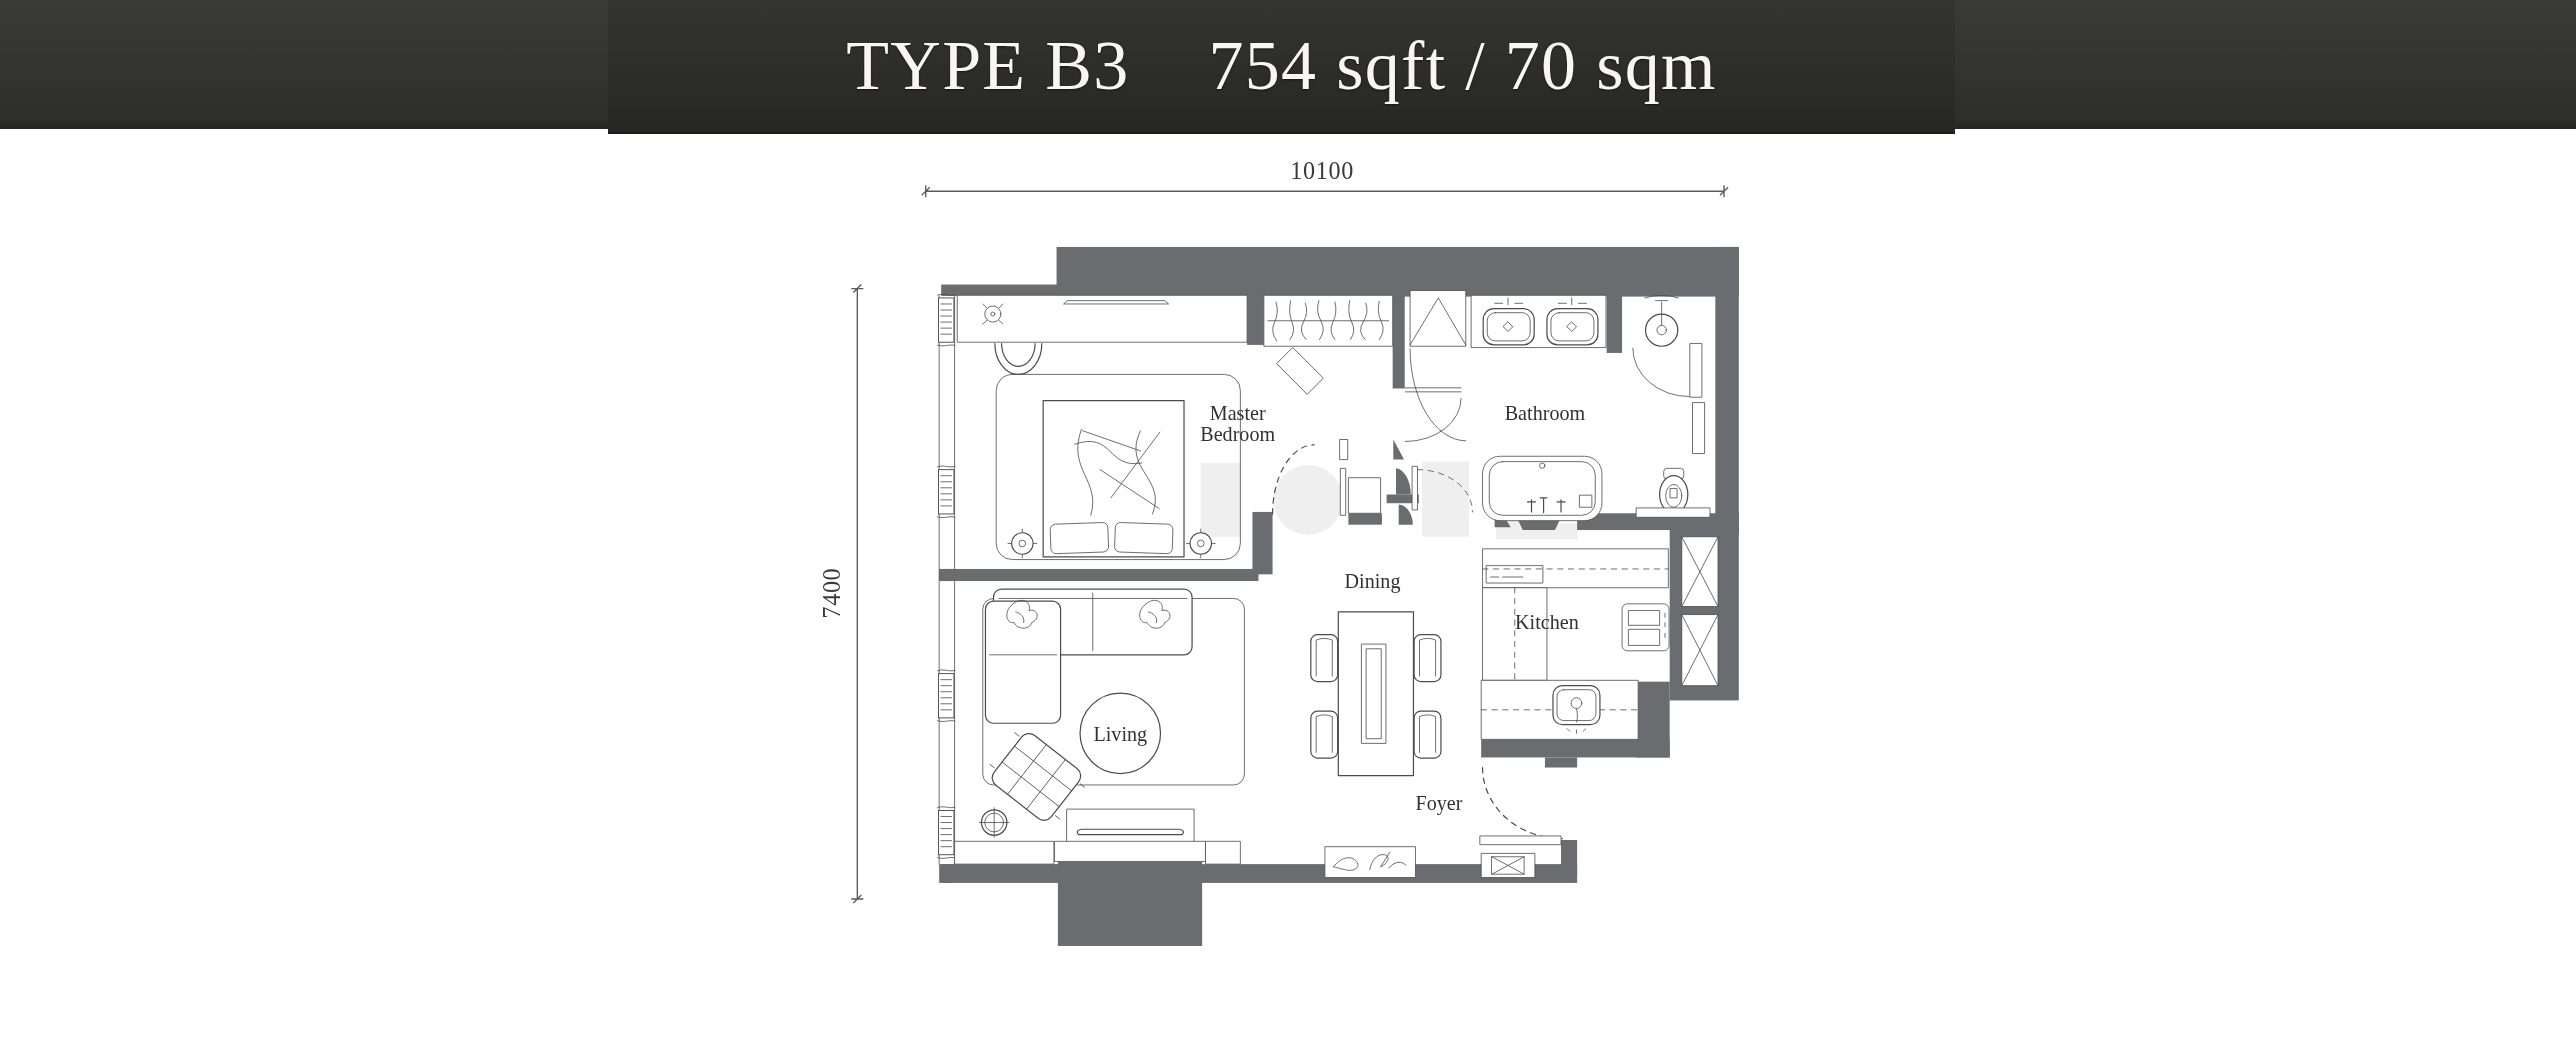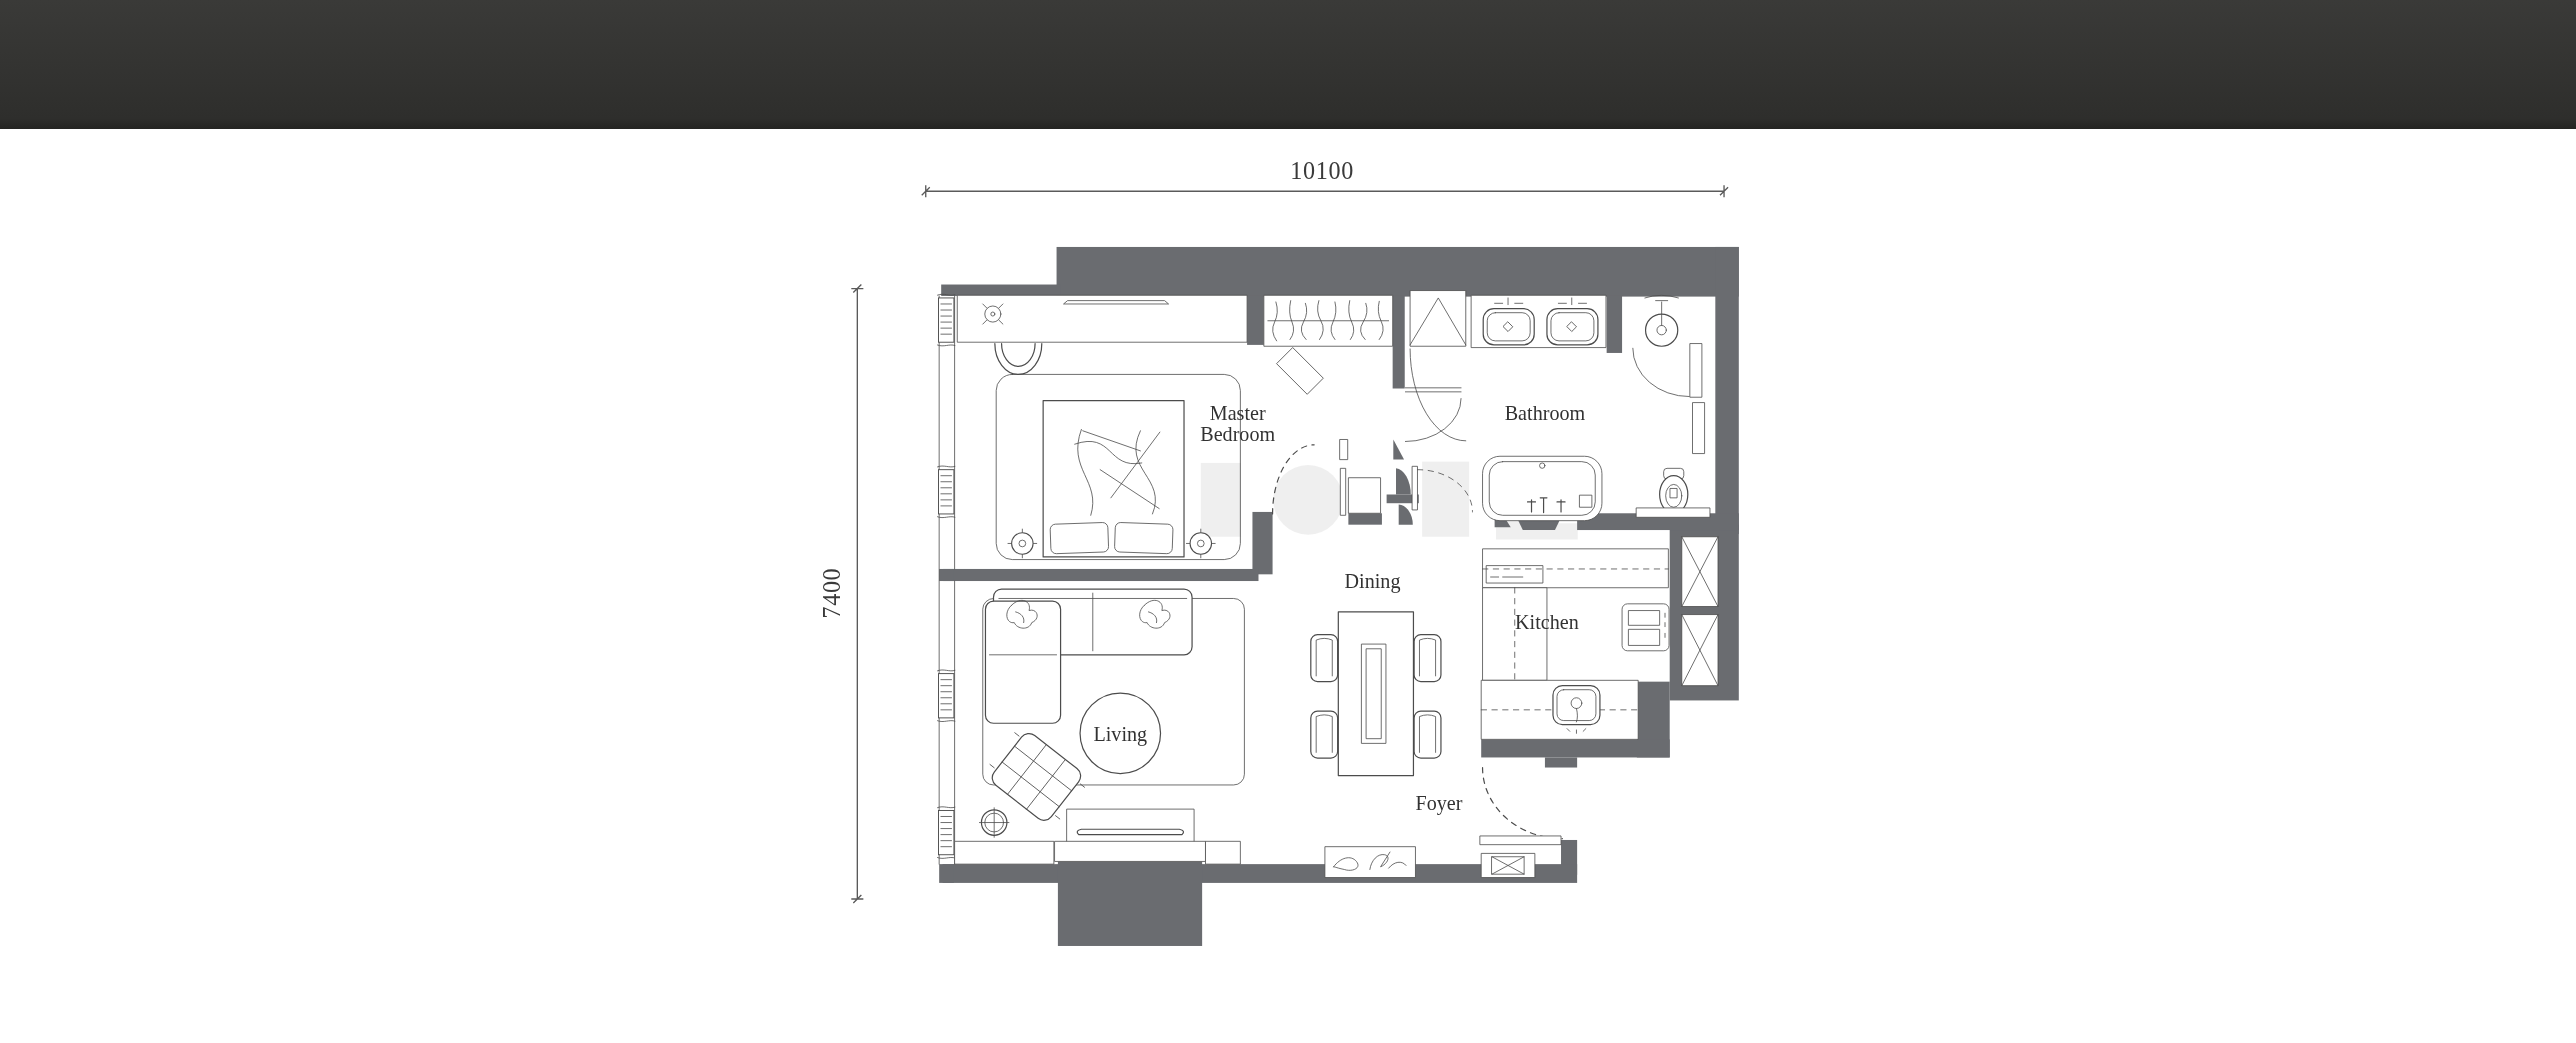--- a/index.html
+++ b/index.html
@@ -25,20 +25,24 @@
   .lbl{font-family:"Liberation Serif",serif;font-size:30px;fill:#323232;text-anchor:middle;}
   .dim{font-family:"Liberation Serif",serif;font-size:36px;fill:#3a3a3a;text-anchor:middle;letter-spacing:1px;}
   .wm{fill:#9a9a9a;opacity:.16;}
 </style>
 </head>
 <body>
 
 <div class="stage">
 
   <div class="topbar"></div>
+  <div class="titlepanel">
+    <span class="title-text">TYPE B3</span>
+    <span class="title-text">754 sqft / 70 sqm</span>
+  </div>
 
   <svg class="plan" viewBox="0 0 3840 1556">
     <defs>
       <g id="wf">
         <rect x="0" y="0" width="23" height="66" fill="#fff" stroke="#4c4c4c" stroke-width="1.4"></rect>
         <path d="M3 9 H20 M3 18 H20 M3 27 H20 M3 36 H20 M3 45 H20 M3 54 H20" stroke="#4c4c4c" stroke-width="1.2" fill="none"></path>
         <path d="M-2 -4 C8 -8 16 -2 25 -5 M-2 70 C8 74 16 68 25 71" stroke="#4c4c4c" stroke-width="1.2" fill="none"></path>
       </g>
       <g id="dchair">
         <rect x="0" y="0" width="40" height="70" rx="10" fill="#fff" stroke="#4c4c4c" stroke-width="1.8"></rect>

